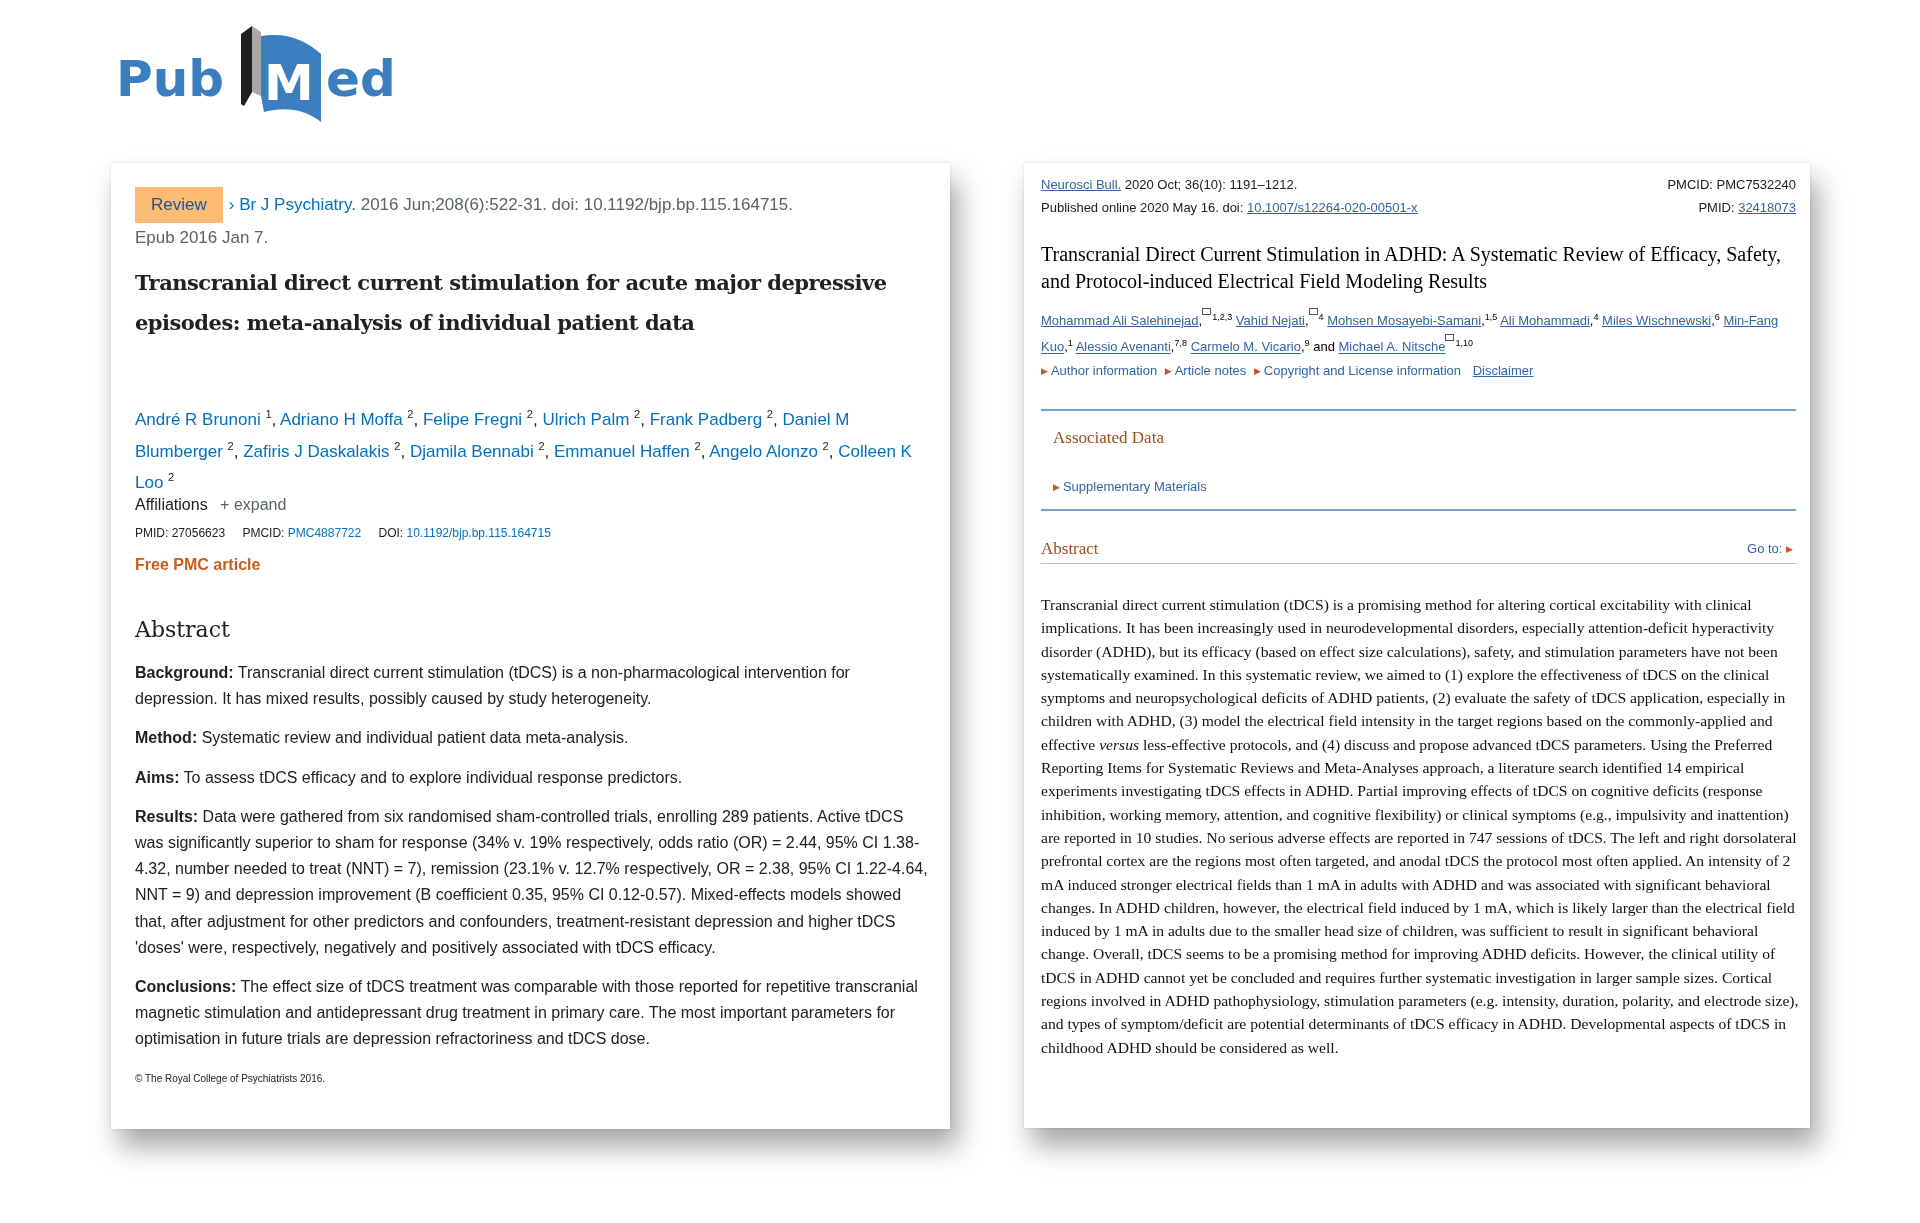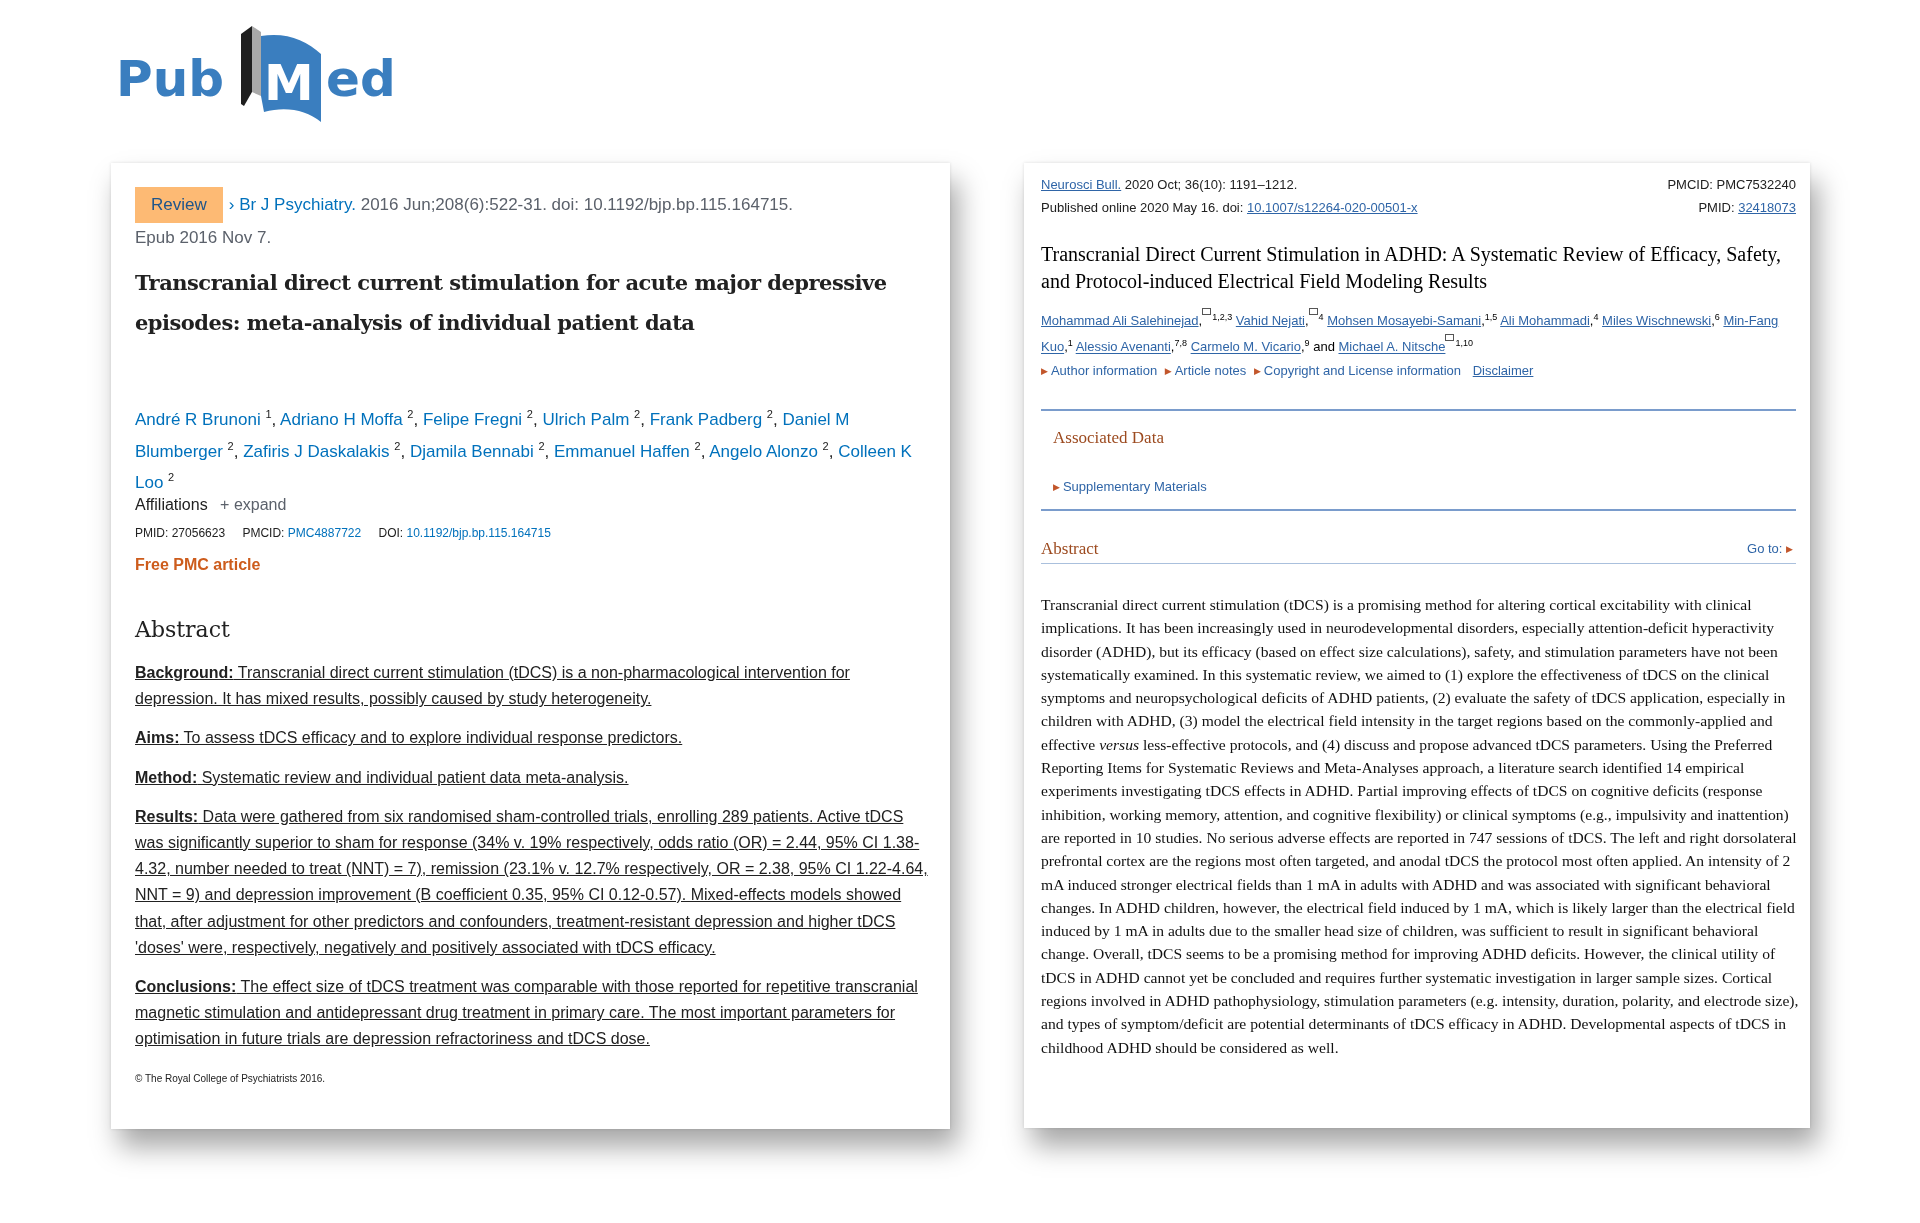--- a/index.html
+++ b/index.html
@@ -19,21 +19,21 @@
   .lc-authors a { color:#0071bc; text-decoration:none; }
   .lc-authors sup { font-size:11px; color:#212121; }
   .lc-aff { top:333px; font-size:16px; color:#212121; }
   .lc-aff .expand { color:#5b616b; margin-left:8px; }
   .lc-ids { top:363px; font-size:12px; color:#212121; }
   .lc-ids .link { color:#0071bc; }
   .lc-ids .gap { display:inline-block; width:14px; }
   .lc-free { top:393px; font-size:16px; font-weight:bold; color:#cd5c1c; }
   .lc-abs-h { top:454px; font-family:"DejaVu Serif", serif; font-size:22px; color:#212121; }
   .lc-abs { top:497px; font-size:16px; line-height:26.2px; color:#212121; width:795px; }
-  .lc-abs p { margin:0 0 13px 0;text-decoration:underline; }
+  .lc-abs p { margin:0 0 13px 0; }
   .lc-abs b { font-weight:bold; }
   .lc-copy { font-size:10px; color:#212121; margin-top:4px; }
 
   
   .rc { position:absolute; left:17px; right:14px; }
   .rc-meta { top:10px; font-size:13px; line-height:23px; color:#212121; }
   .rc-meta .right { position:absolute; right:0; text-align:right; }
   .rc a, .ulink { color:#2f65a7; text-decoration:underline; }
   .rc-title { top:78px; font-family:"Liberation Serif", serif; font-size:20px; line-height:27px; color:#000; }
   .rc-authors { top:143px; font-size:13px; line-height:23px; color:#000; }
@@ -62,21 +62,21 @@
     <path d="M136 0 L145 6 L145 70 L136 66 Z" fill="#a9a9a9"></path>
     <path d="M145 10 C170 6 190 14 205 28 L205 96 C190 84 170 80 148 86 L145 70 Z" fill="#3a7ebf"></path>
     <text x="148" y="74" font-family="DejaVu Sans, sans-serif" font-weight="bold" font-size="50" fill="#ffffff">M</text>
     <text x="210" y="70" font-family="DejaVu Sans, sans-serif" font-weight="bold" font-size="50" fill="#3a7ebf">ed</text>
   </svg>
 </div>
 
 <div class="card" id="left-card">
   <div class="lc lc-cite">
     <span class="review-tag">Review</span><span class="journal"><span>›&nbsp;</span><span>Br J Psychiatry.</span></span><span> 2016 Jun;208(6):522-31. doi: 10.1192/bjp.bp.115.164715.</span><br>
-    <span>Epub 2016 Nov 7.</span>
+    <span>Epub 2016 Jan 7.</span>
   </div>
 
   <div class="lc lc-title">Transcranial direct current stimulation for acute major depressive episodes: meta-analysis of individual patient data</div>
 
   <div class="lc lc-authors" id="lc-authors"><a>André R Brunoni</a> <sup>1</sup>, <a>Adriano H Moffa</a> <sup>2</sup>, <a>Felipe Fregni</a> <sup>2</sup>, <a>Ulrich Palm</a> <sup>2</sup>, <a>Frank Padberg</a> <sup>2</sup>, <a>Daniel M Blumberger</a> <sup>2</sup>, <a>Zafiris J Daskalakis</a> <sup>2</sup>, <a>Djamila Bennabi</a> <sup>2</sup>, <a>Emmanuel Haffen</a> <sup>2</sup>, <a>Angelo Alonzo</a> <sup>2</sup>, <a>Colleen K Loo</a> <sup>2</sup></div>
 
   <div class="lc lc-aff">
     <span>Affiliations</span>
     <span class="expand">+ expand</span>
   </div>
@@ -89,22 +89,22 @@
     <span>DOI:</span>
     <span class="link">10.1192/bjp.bp.115.164715</span>
   </div>
 
   <div class="lc lc-free">Free PMC article</div>
 
   <div class="lc lc-abs-h">Abstract</div>
 
   <div class="lc lc-abs">
     <p><b>Background:</b><span> Transcranial direct current stimulation (tDCS) is a non-pharmacological intervention for depression. It has mixed results, possibly caused by study heterogeneity.</span></p>
+    <p><b>Method:</b><span> Systematic review and individual patient data meta-analysis.</span></p>
     <p><b>Aims:</b><span> To assess tDCS efficacy and to explore individual response predictors.</span></p>
-    <p><b>Method:</b><span> Systematic review and individual patient data meta-analysis.</span></p>
     <p><b>Results:</b><span> Data were gathered from six randomised sham-controlled trials, enrolling 289 patients. Active tDCS was significantly superior to sham for response (34% v. 19% respectively, odds ratio (OR) = 2.44, 95% CI 1.38-4.32, number needed to treat (NNT) = 7), remission (23.1% v. 12.7% respectively, OR = 2.38, 95% CI 1.22-4.64, NNT = 9) and depression improvement (B coefficient 0.35, 95% CI 0.12-0.57). Mixed-effects models showed that, after adjustment for other predictors and confounders, treatment-resistant depression and higher tDCS 'doses' were, respectively, negatively and positively associated with tDCS efficacy.</span></p>
     <p><b>Conclusions:</b><span> The effect size of tDCS treatment was comparable with those reported for repetitive transcranial magnetic stimulation and antidepressant drug treatment in primary care. The most important parameters for optimisation in future trials are depression refractoriness and tDCS dose.</span></p>
     <div class="lc-copy">© The Royal College of Psychiatrists 2016.</div>
   </div>
 </div>
 
 <div class="card" id="right-card">
   <div class="rc rc-meta">
     <div class="right">
       <span>PMCID: </span><span>PMC7532240</span><br>

